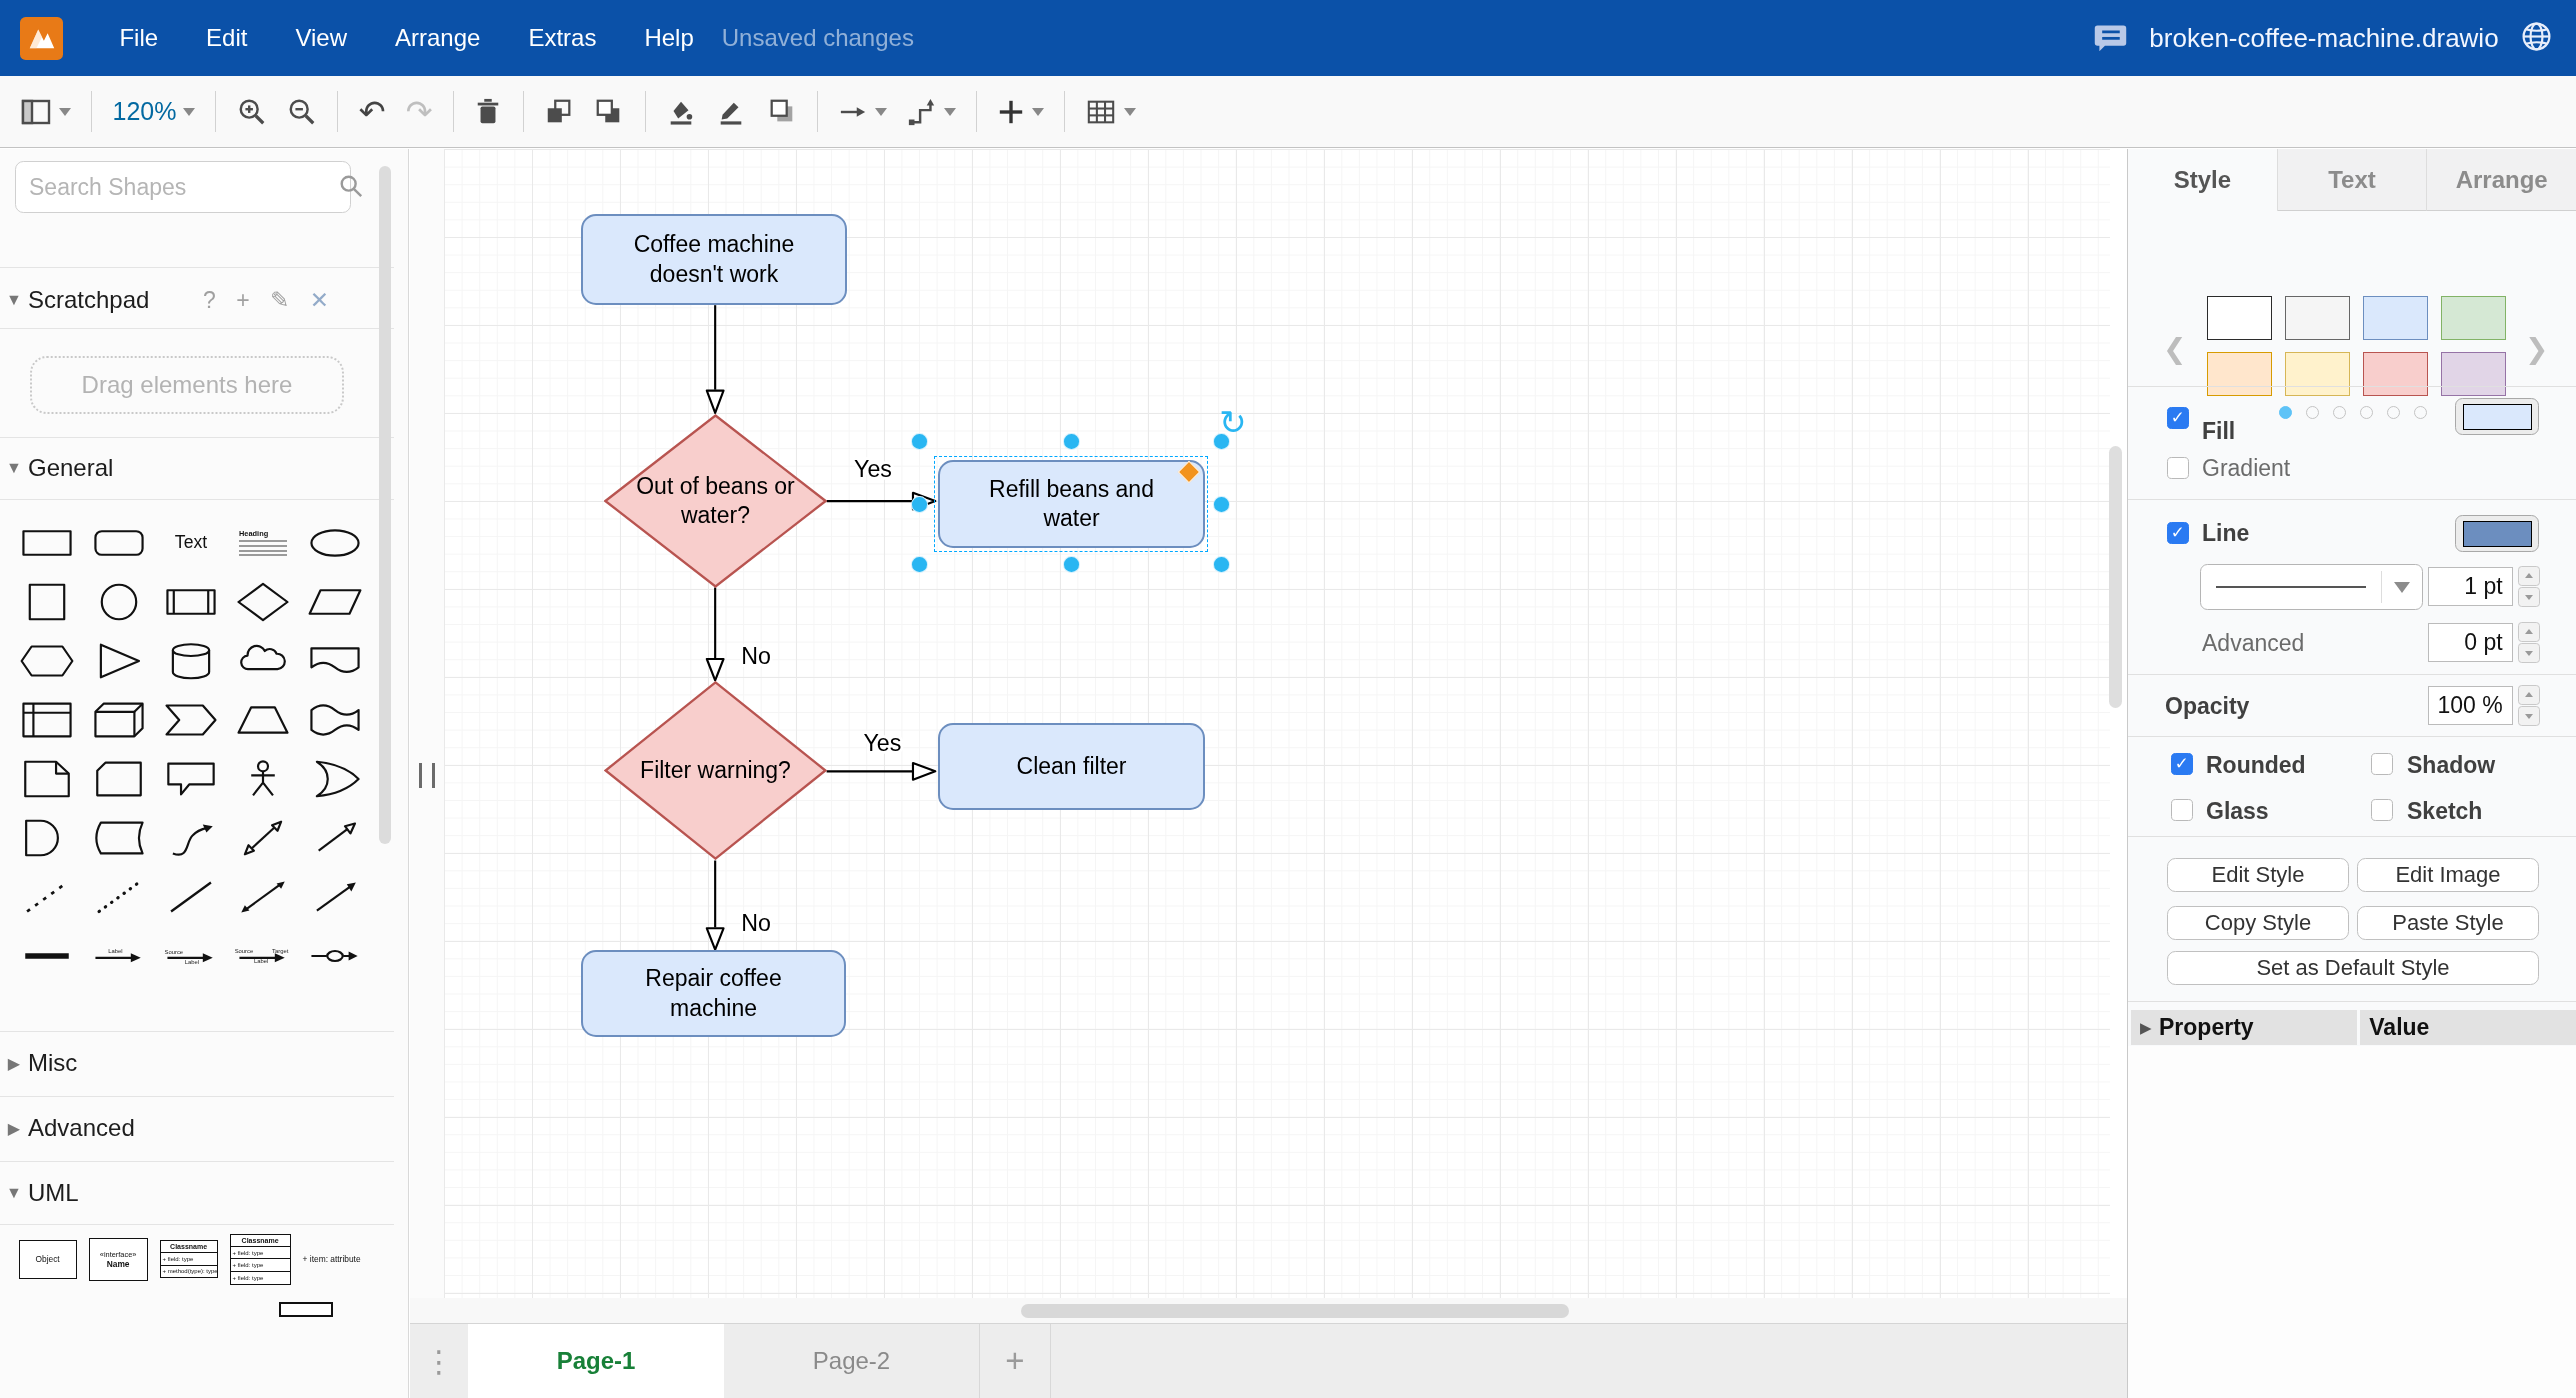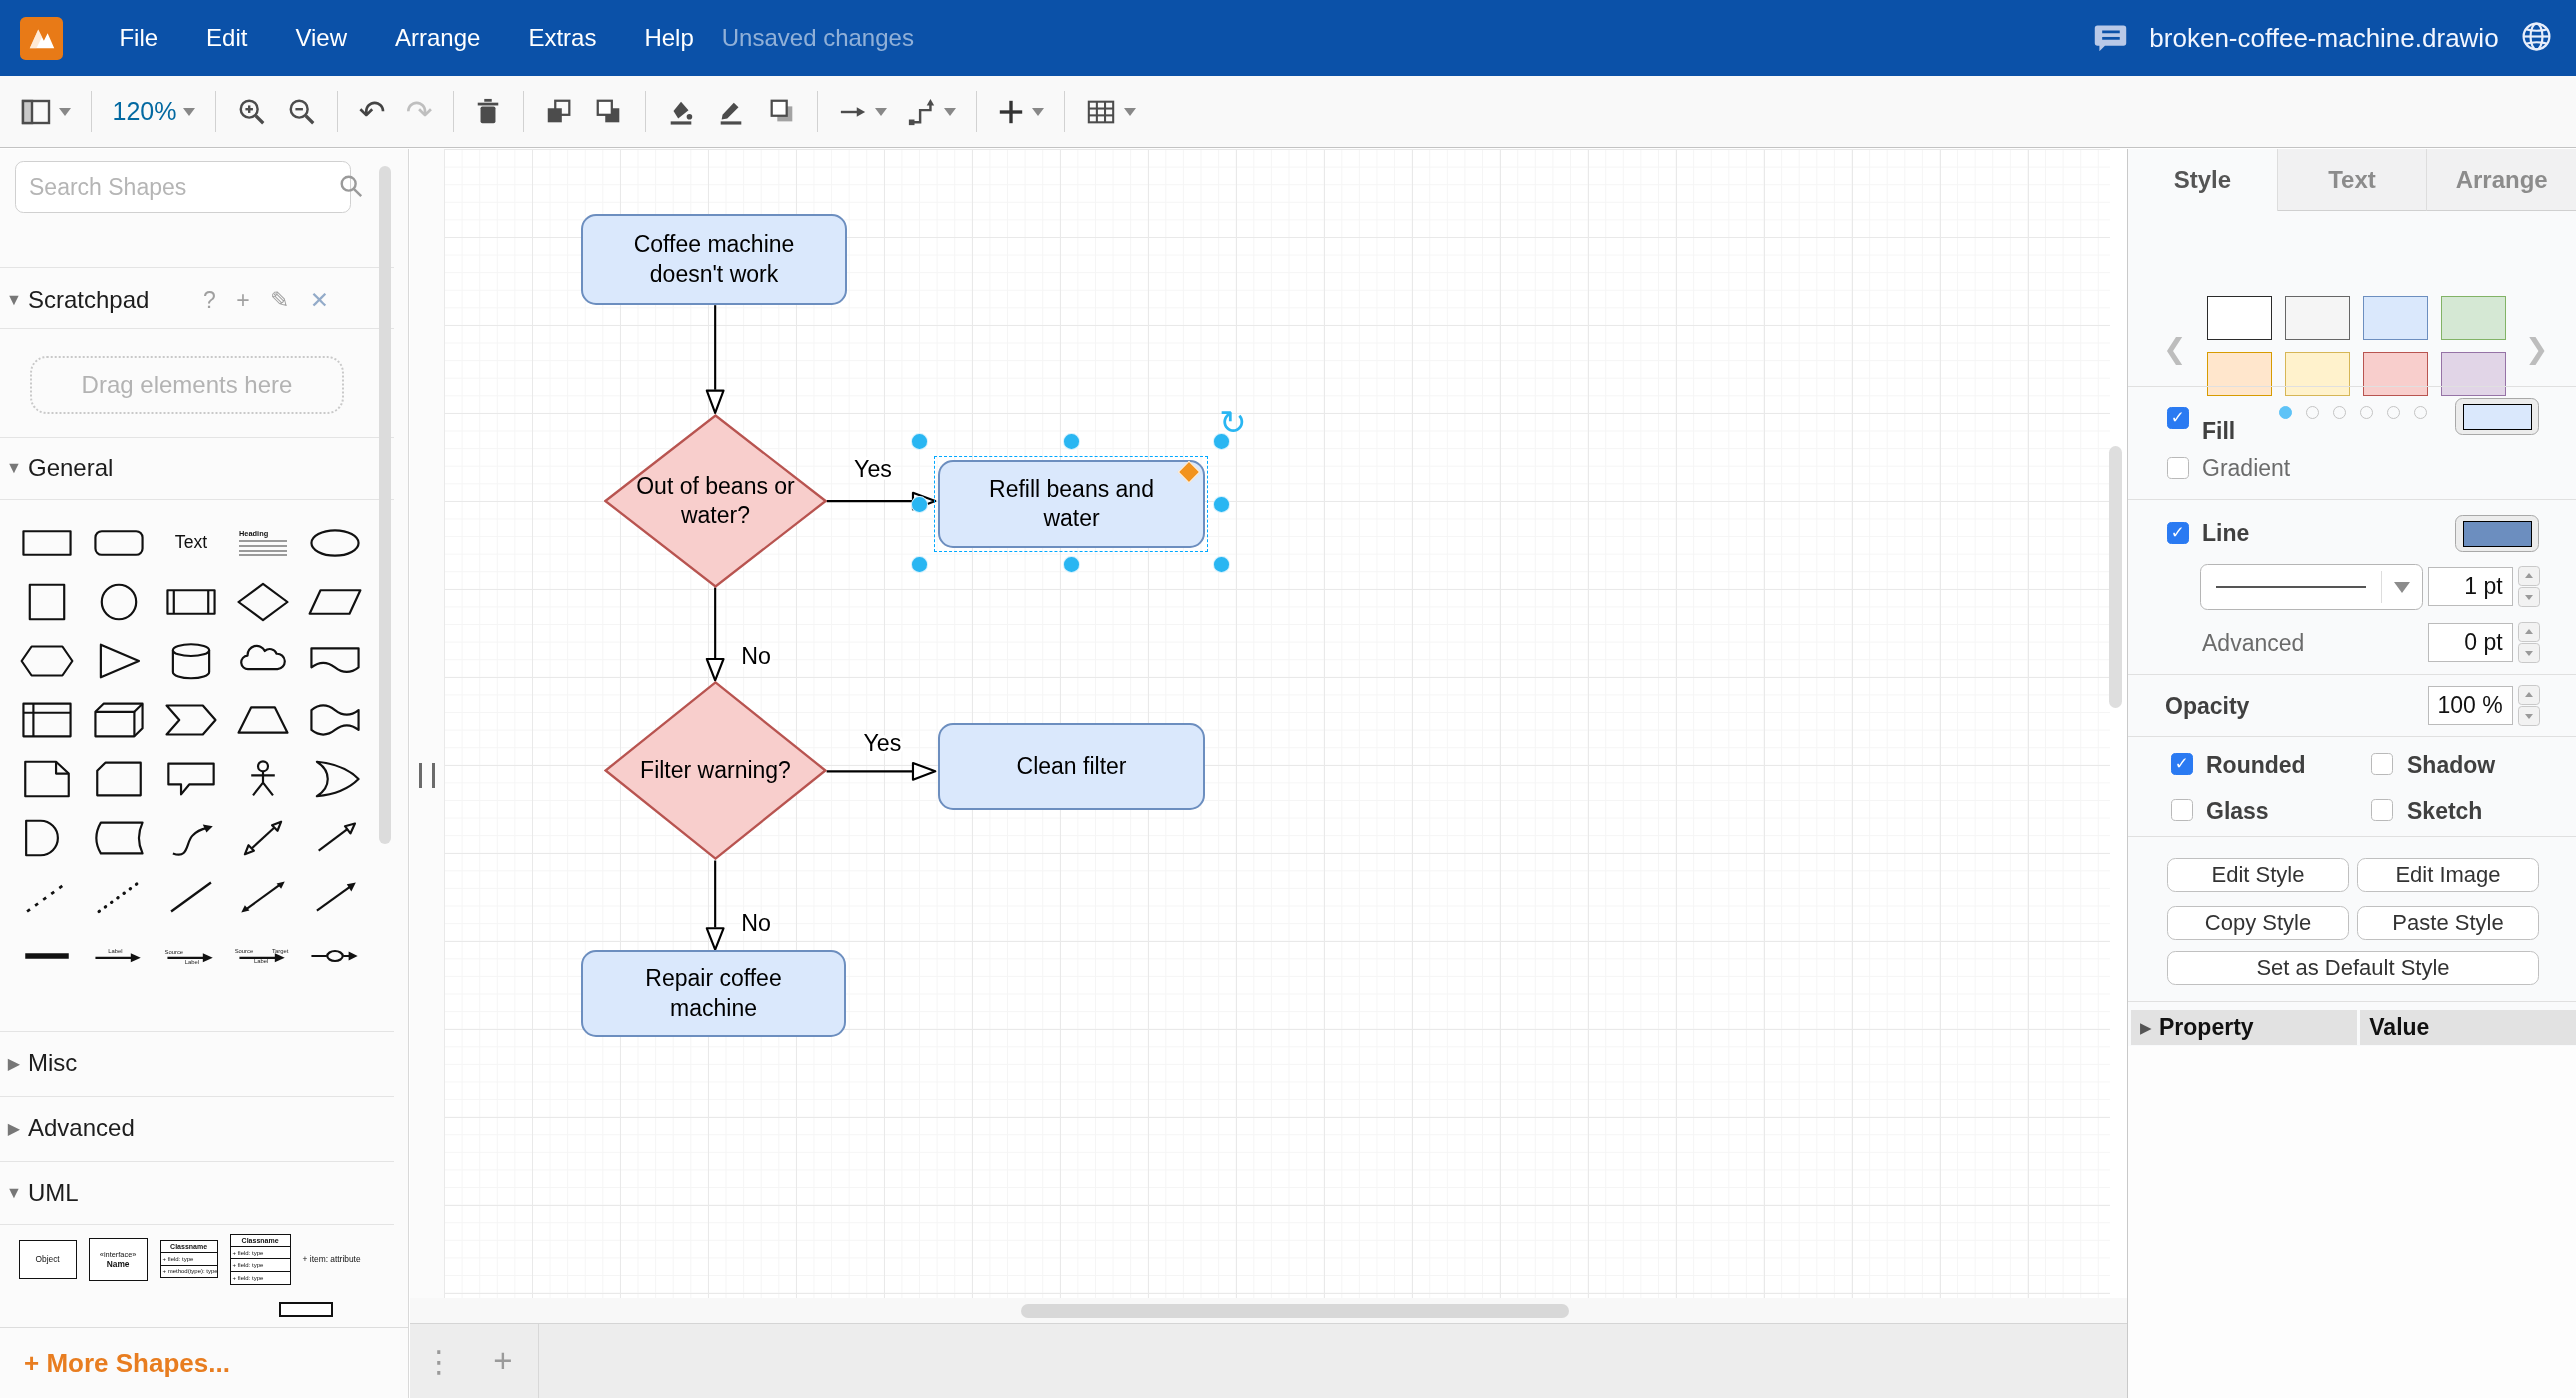--- a/index.html
+++ b/index.html
@@ -688,23 +688,20 @@
       <div class="uml-box" style="width: 61px;">
         <div class="hdr">Classname</div>
         <div class="row">+ field: type</div>
         <div class="row">+ field: type</div>
         <div class="row">+ field: type</div>
       </div>
       <div class="uml-plain">+ item: attribute</div>
     </div>
   <div class="uml-partial"></div>
 
-  <div class="more-shapes">
-    <span>+ More Shapes...</span>
-  </div>
   <div class="sb-scroll"></div>
 </div>
 
 <div class="gutter"></div>
 <div class="collapse-handle"></div>
 
 <div class="canvas" id="canvas">
   <svg id="canvas-edges" width="1666" height="1150" viewBox="0 0 1794 1238">
     <g stroke="#000" stroke-width="2.3" fill="none">
       <path d="M292 168 V259"></path>
@@ -763,20 +760,24 @@
     <div class="sel-diamond" style="left: 737px; top: 315px;"></div>
     <div class="sel-rotate" style="left: 775px; top: 257px;">↻</div>
   </div>
 
 <div class="hscroll-strip"></div>
 <div class="hscroll-thumb"></div>
 <div class="vscroll-thumb"></div>
 
 <div class="pagebar">
   <div class="pb-menu">⋮</div>
+  <div id="page-tabs" style="display:flex;">
+      <div class="page-tab active">Page-1</div>
+      <div class="page-tab">Page-2</div>
+    </div>
   <div class="pb-add">+</div>
 </div>
 
 <div class="rightpanel">
   <div class="rp-tabs" id="rp-tabs">
       <div class="rp-tab active">Style</div>
       <div class="rp-tab">Text</div>
       <div class="rp-tab">Arrange</div>
     </div>
 

